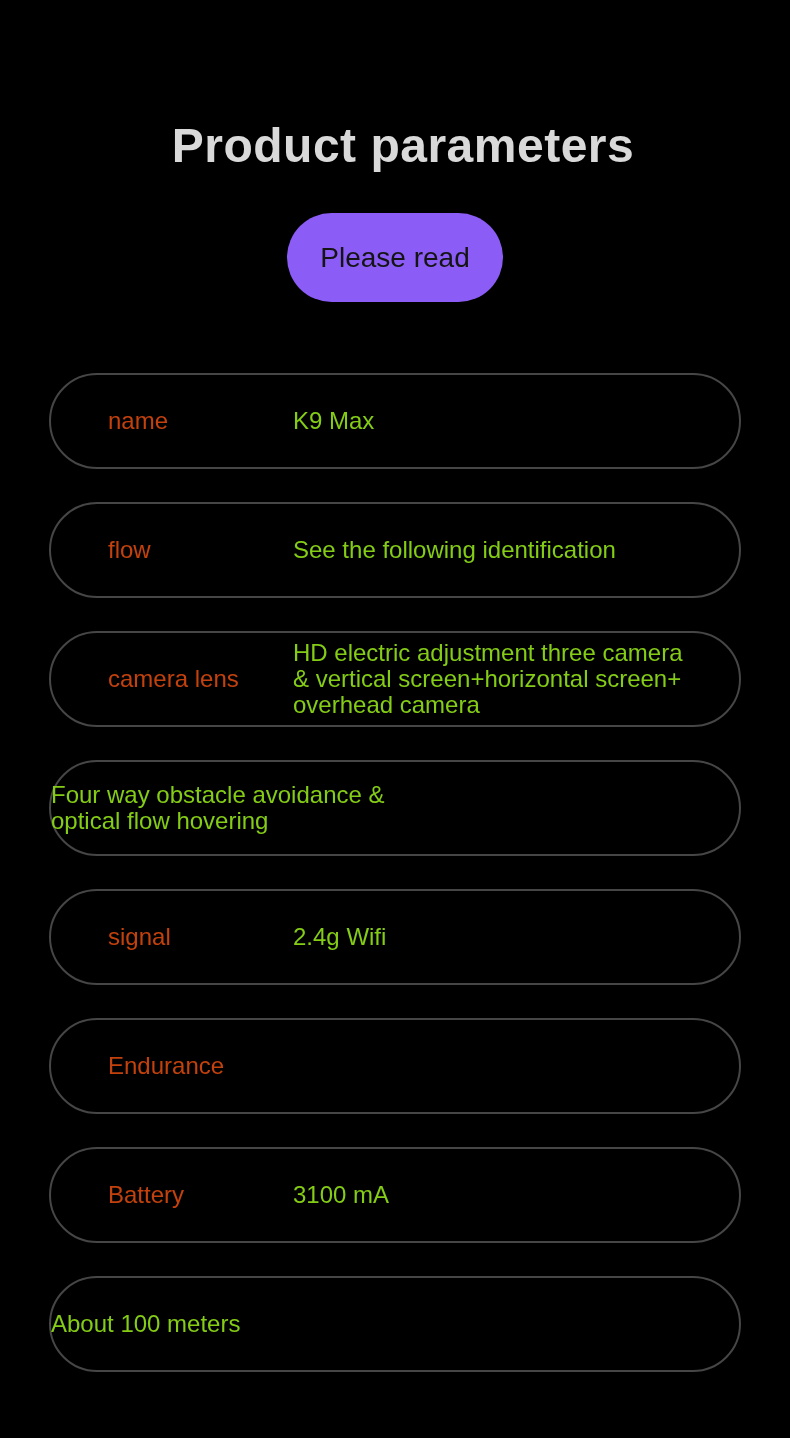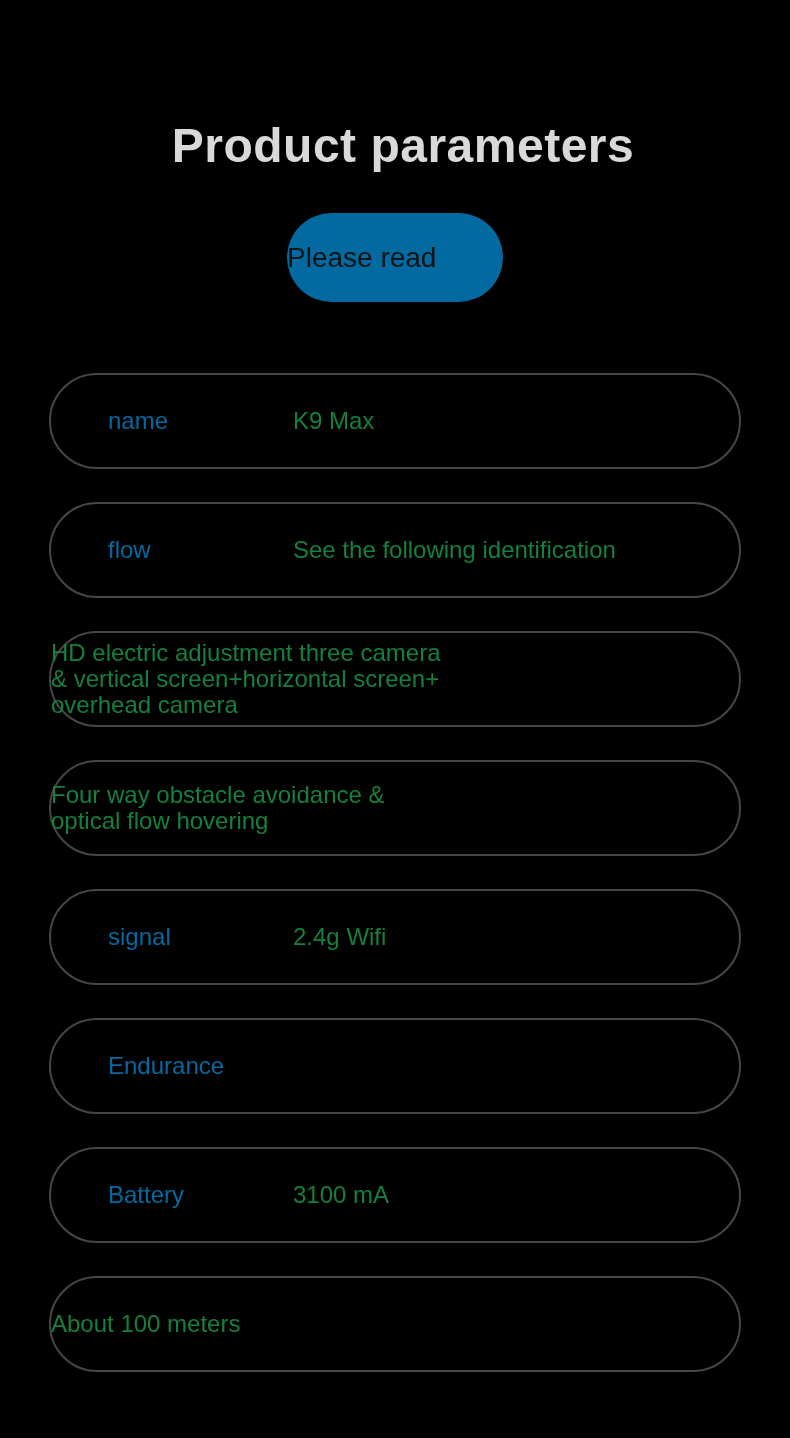--- a/index.html
+++ b/index.html
@@ -23,24 +23,25 @@
     line-height: 48px;
     font-weight: bold;
     letter-spacing: 0.5px;
     color: #d9d9d9;
     padding-left: 16px;
   }
   .badge {
     margin: 43px auto 0 auto;
     width: 216px;
     height: 89px;
-    background: #0369a1;
+    background: #8b5cf6;
     border-radius: 44.5px;
     display: flex;
     align-items: center;
+    justify-content: center;
   }
   .badge-label {
     font-size: 28px;
     color: #141414;
   }
   .rows {
     margin-top: 71px;
   }
   .row {
     box-sizing: border-box;
@@ -51,28 +52,28 @@
     border-radius: 48px;
     display: flex;
     align-items: center;
     background: #000000;
   }
   .row-label {
     flex: 0 0 185px;
     margin-left: 57px;
     font-size: 24px;
     line-height: 26px;
-    color: #0369a1;
+    color: #c2410c;
   }
   .row-value {
     flex: 0 0 400px;
     width: 400px;
     font-size: 24px;
     line-height: 26px;
-    color: #15803d;
+    color: #84cc16;
   }
 </style>
 </head>
 <body>
 
 <div class="page">
 
   <h1 class="page-title">Product parameters</h1>
 
   <div class="badge">
@@ -85,20 +86,21 @@
       <div class="row-label">name</div>
       <div class="row-value">K9 Max</div>
     </div>
 
     <div class="row">
       <div class="row-label">flow</div>
       <div class="row-value">See the following identification</div>
     </div>
 
     <div class="row">
+      <div class="row-label">camera lens</div>
       <div class="row-value">HD electric adjustment three camera &amp; vertical screen+horizontal screen+ overhead camera</div>
     </div>
 
     <div class="row">
       <div class="row-value">Four way obstacle avoidance &amp; optical flow hovering</div>
     </div>
 
     <div class="row">
       <div class="row-label">signal</div>
       <div class="row-value">2.4g Wifi</div>

